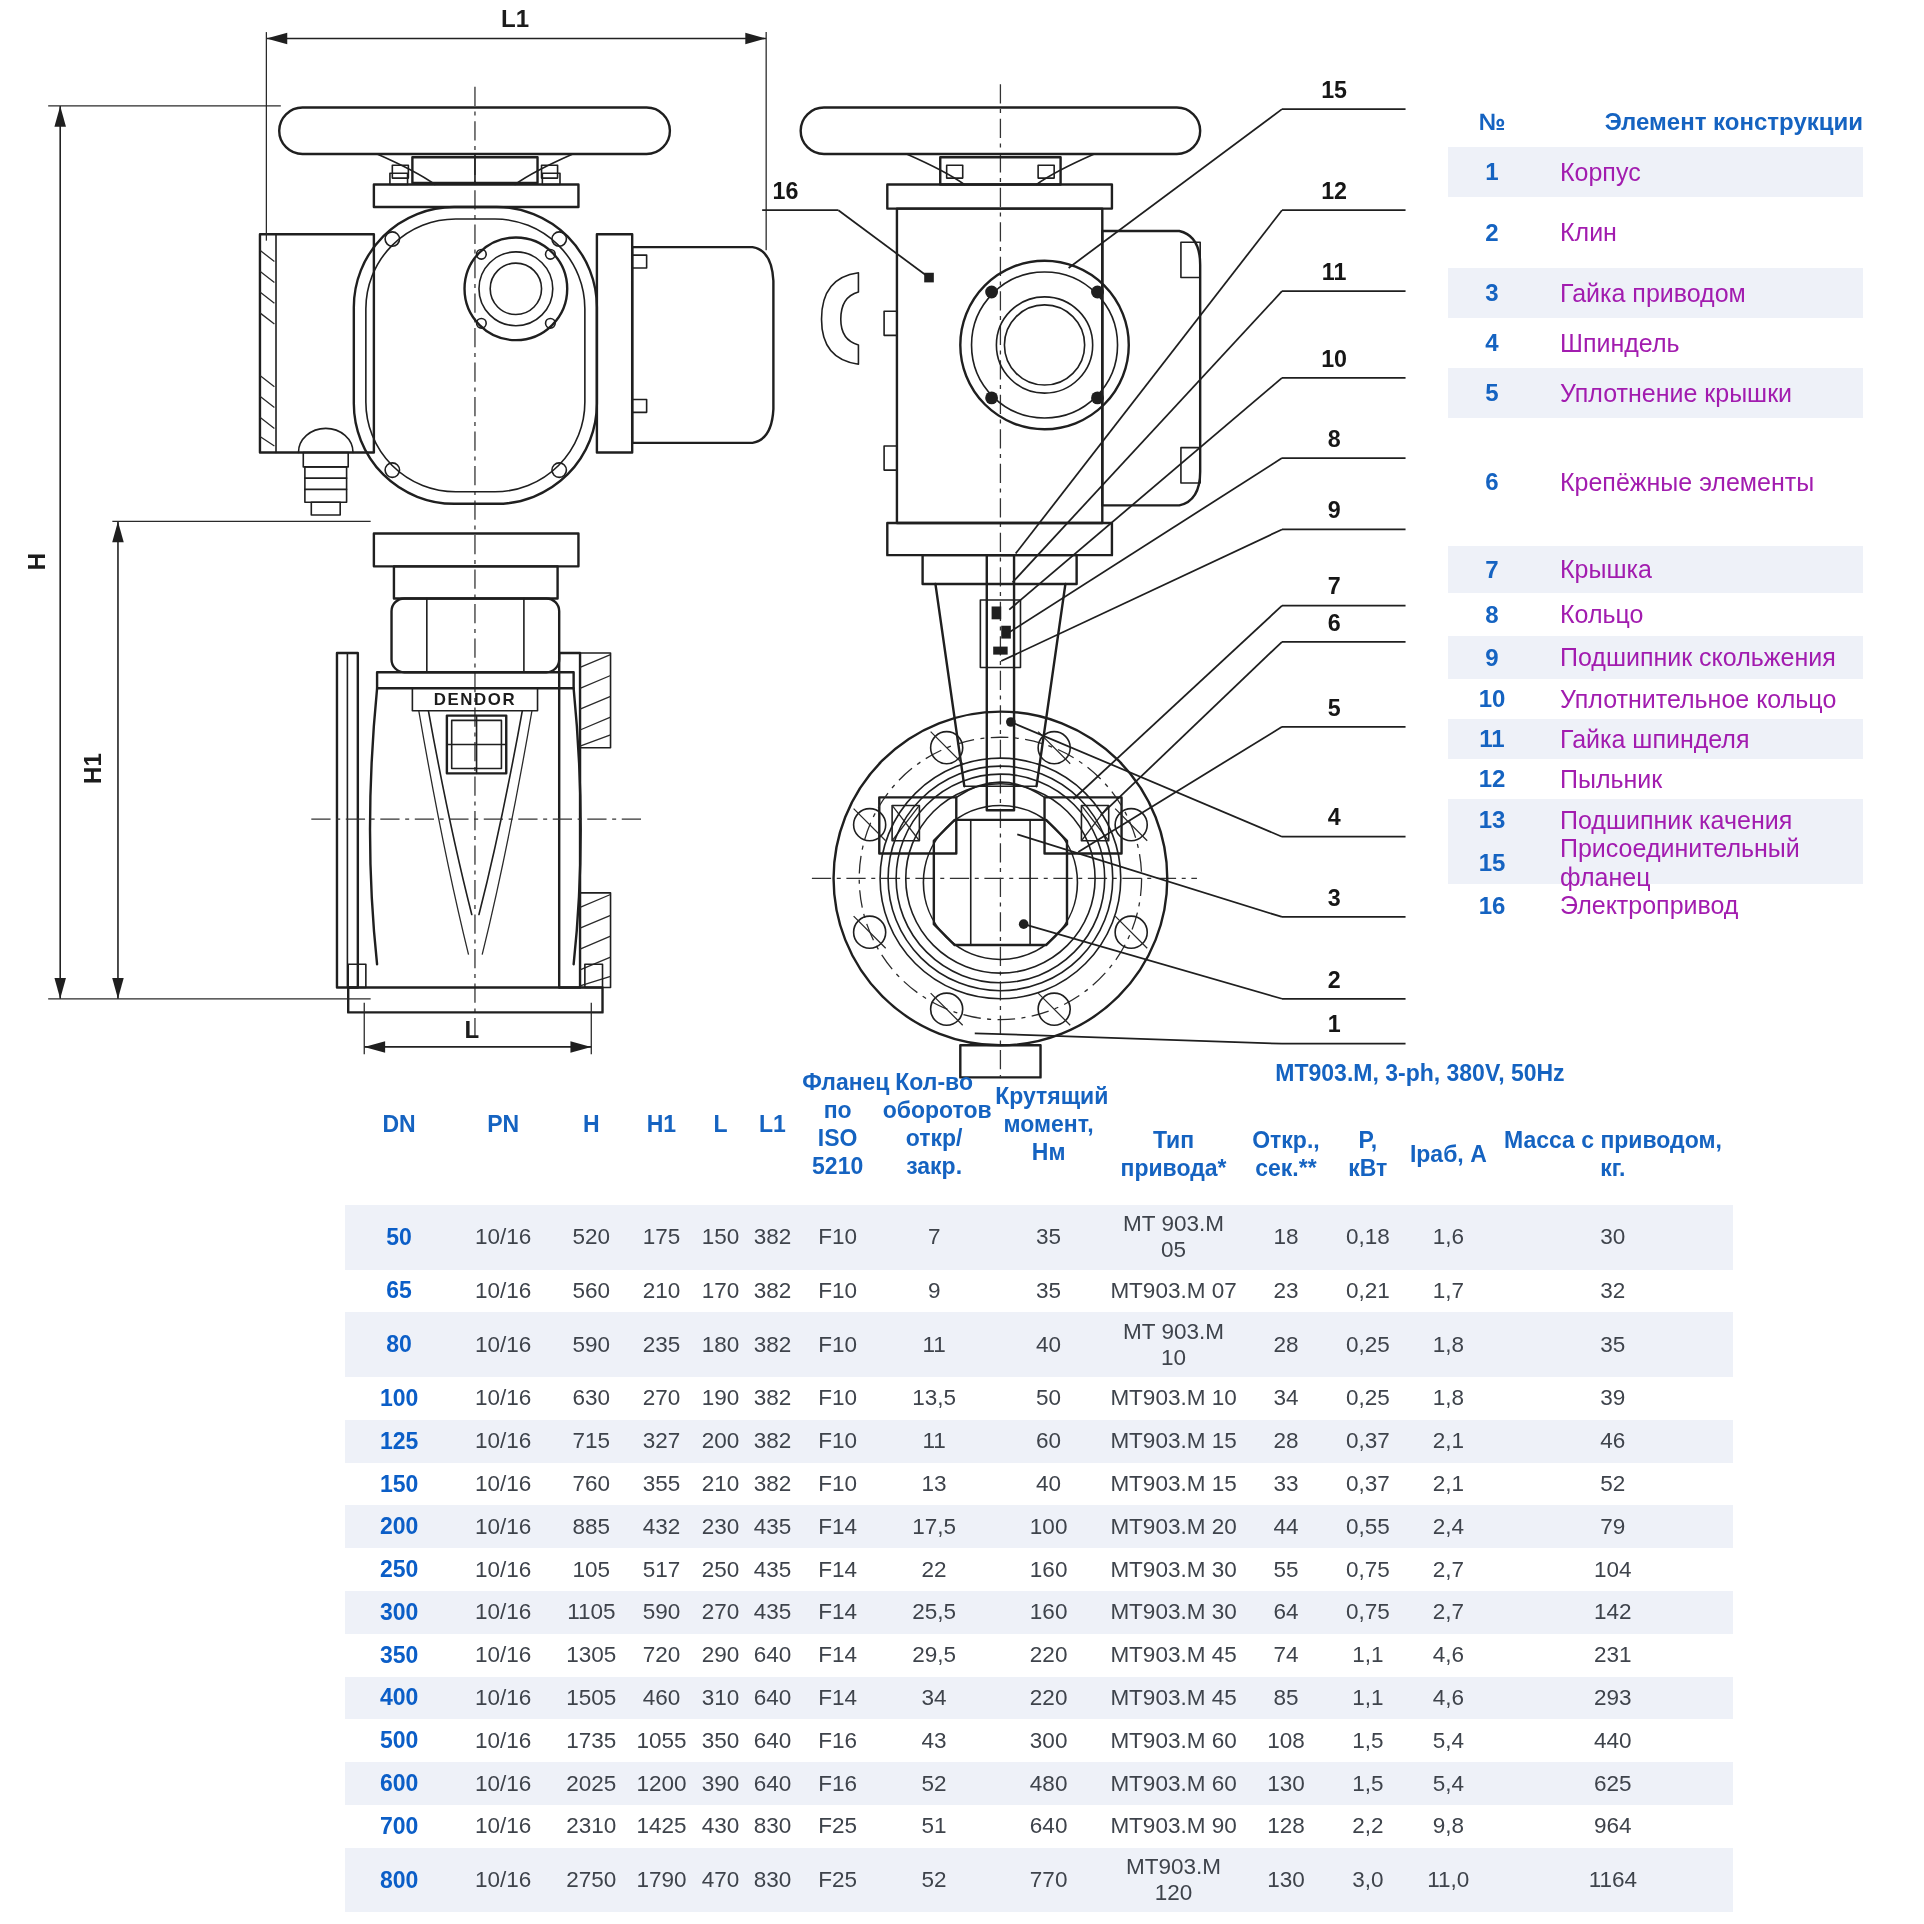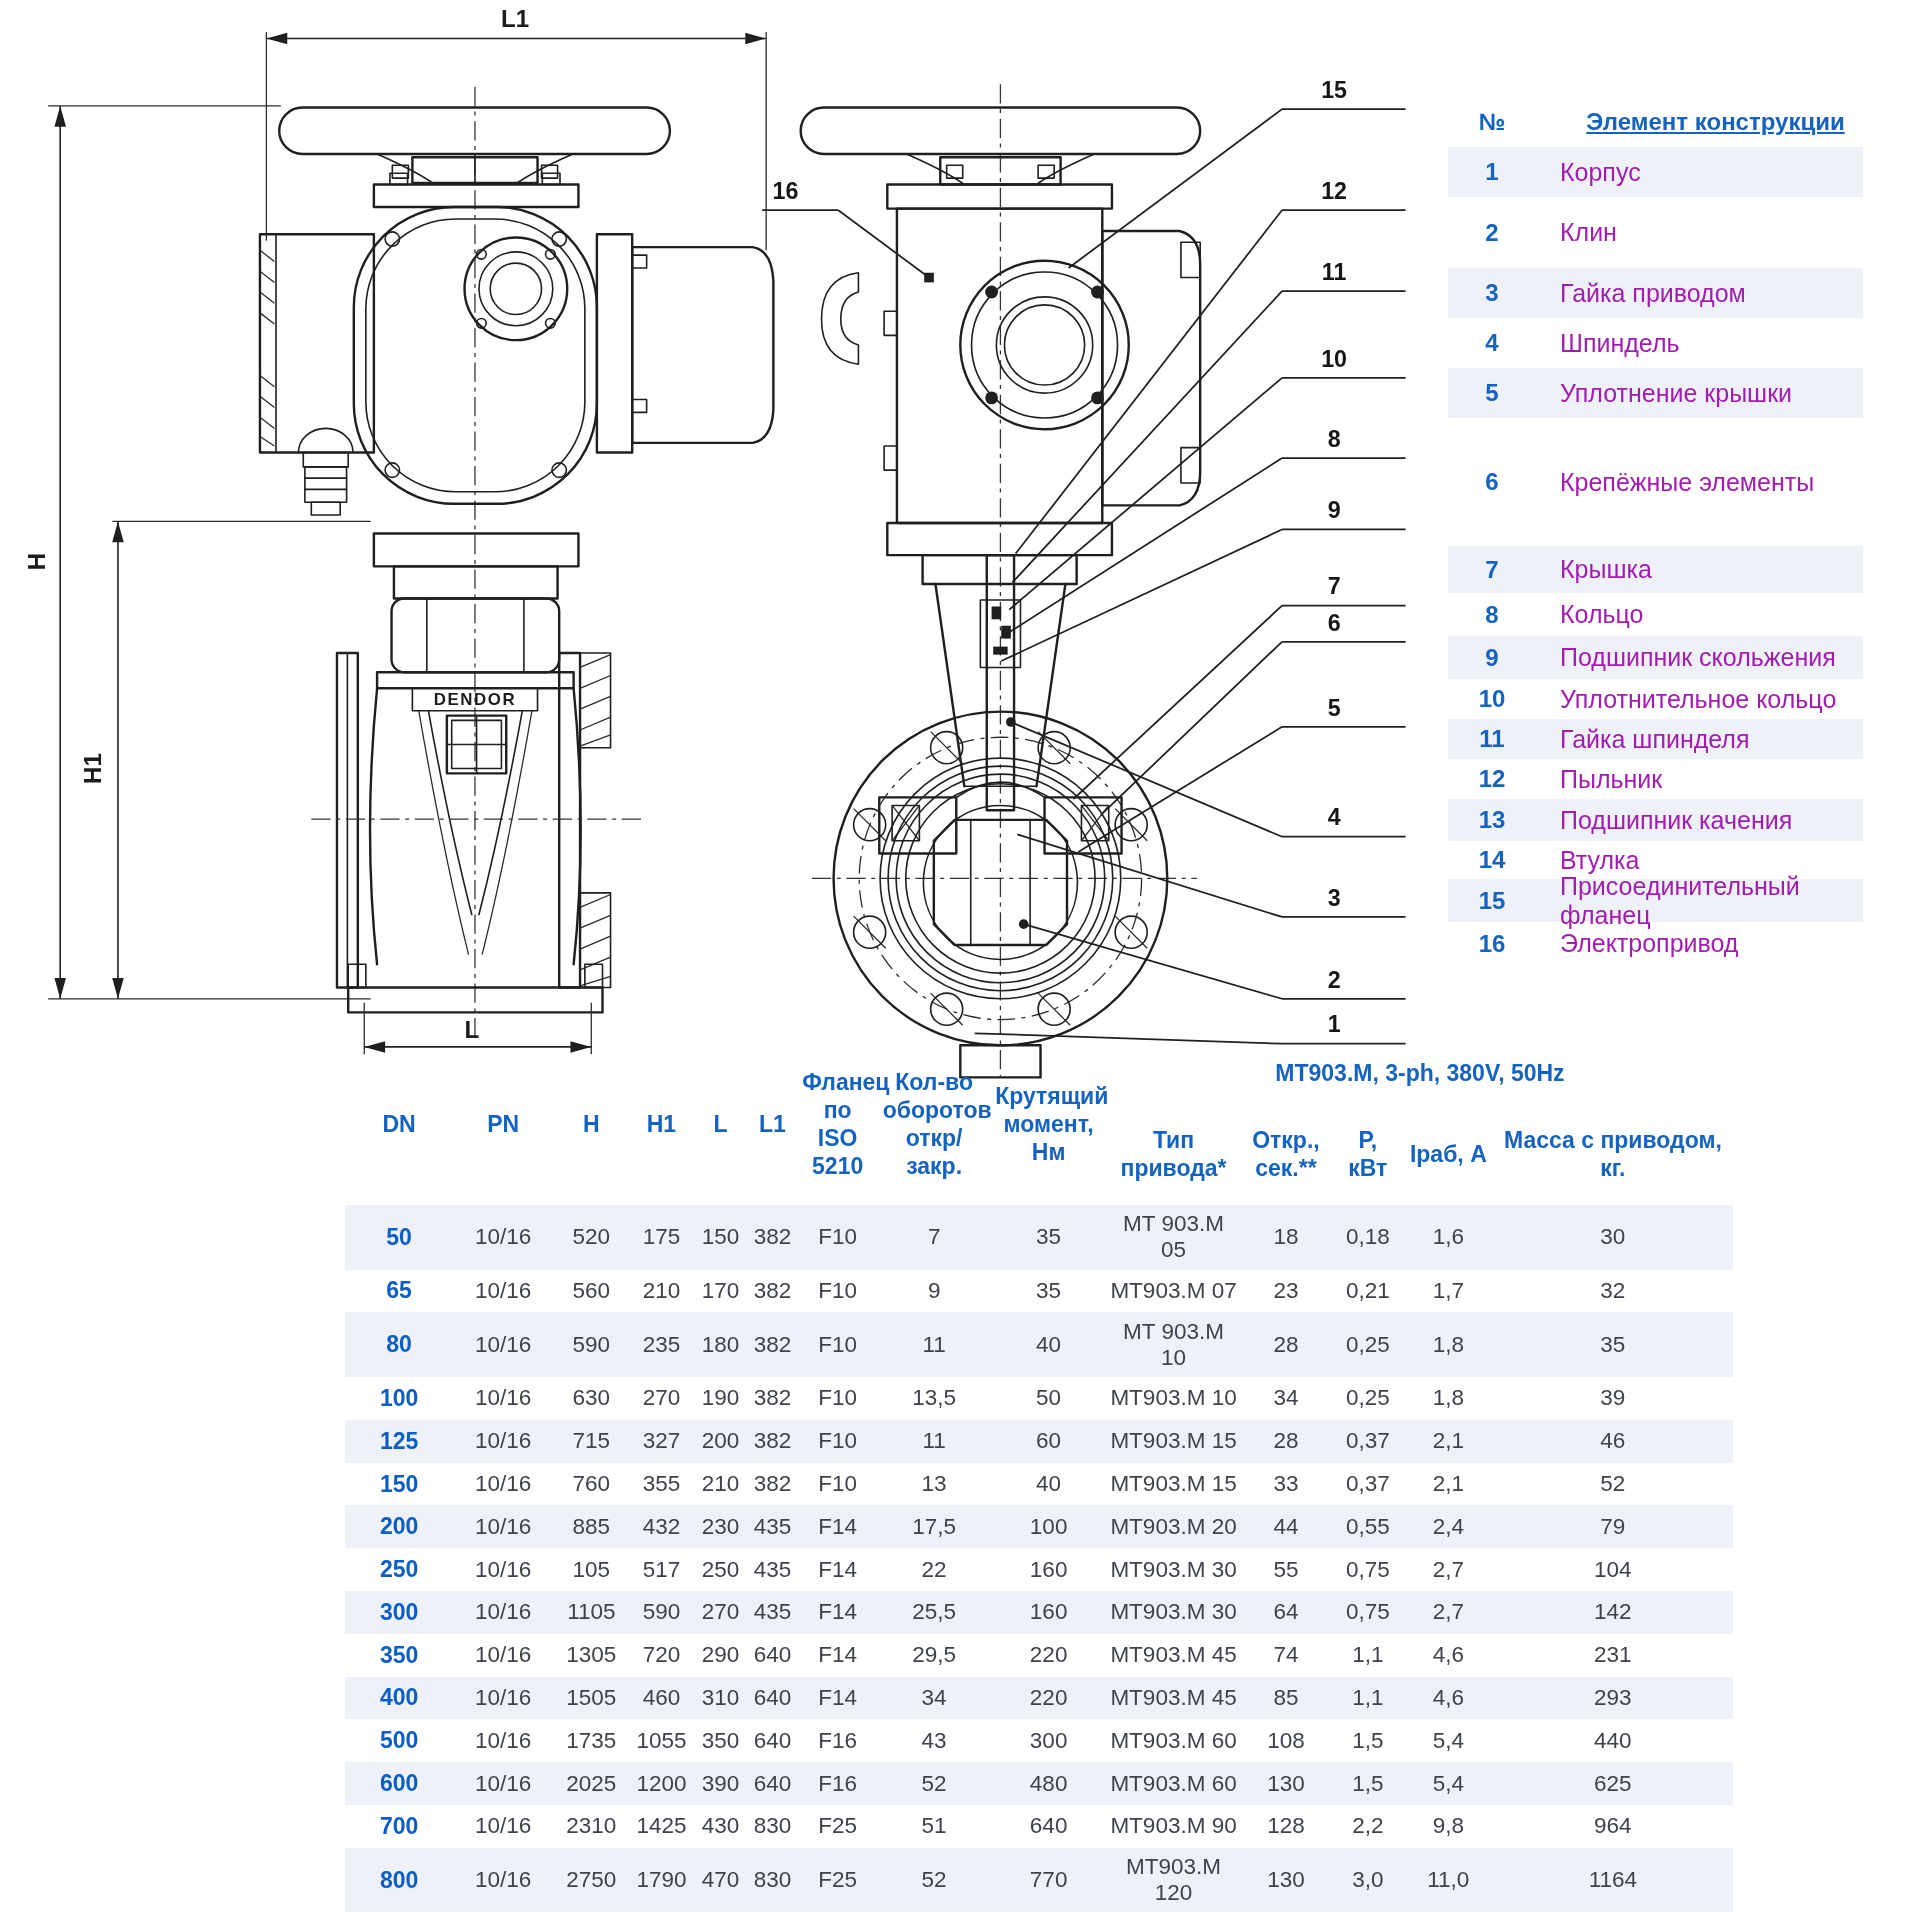--- a/index.html
+++ b/index.html
@@ -17,21 +17,21 @@
   .blk{fill:#1f1f1f;stroke:none;}
   .dimtxt{font-size:30px;font-weight:bold;fill:#1c1c1c;}
   .co-num{font-size:29px;font-weight:bold;fill:#161616;text-anchor:middle;}
   .co-line{stroke:#1f1f1f;stroke-width:2.2;fill:none;}
   .brandtxt{font-size:21px;font-weight:bold;letter-spacing:2px;fill:#1c1c1c;text-anchor:middle;}
 
   
   .parts{position:absolute;left:1448px;top:96px;width:415px;}
   .phead{display:flex;align-items:center;height:51px;color:#1563c1;font-weight:bold;font-size:24px;}
   .phead .pnum{width:88px;text-align:center;}
-  .phead .pname{flex:1;text-align:center;padding-left:32px;text-decoration:underline;}
+  .phead .pname{flex:1;text-align:right;padding-left:32px;}
   .prow{display:flex;align-items:center;}
   .prow.stripe{background:#eef1f8;}
   .prow .pnum{width:88px;text-align:center;color:#1563c1;font-weight:bold;font-size:24px;}
   .prow .pname{flex:1;padding-left:24px;color:#a21caf;font-size:25px;}
 
   
   .spec{position:absolute;left:345px;top:1043px;width:1388px;}
   table.spec-t{border-collapse:collapse;table-layout:fixed;width:1388px;}
   table.spec-t th{color:#1563c1;font-weight:bold;font-size:23px;line-height:1.22;
                   text-align:center;vertical-align:middle;padding:3.2px 4.8px;}
@@ -327,24 +327,20 @@
           <div class="pname">Гайка шпинделя</div>
         </div>
         <div class="prow" style="height: 40px;">
           <div class="pnum">12</div>
           <div class="pname">Пыльник</div>
         </div>
         <div class="prow stripe" style="height: 42px;">
           <div class="pnum">13</div>
           <div class="pname">Подшипник качения</div>
         </div>
-        <div class="prow" style="height: 38px;">
-          <div class="pnum">14</div>
-          <div class="pname">Втулка</div>
-        </div>
         <div class="prow stripe" style="height: 43px;">
           <div class="pnum">15</div>
           <div class="pname">Присоединительный фланец</div>
         </div>
         <div class="prow" style="height: 43px;">
           <div class="pnum">16</div>
           <div class="pname">Электропривод</div>
         </div>
       </div>
   </div>

